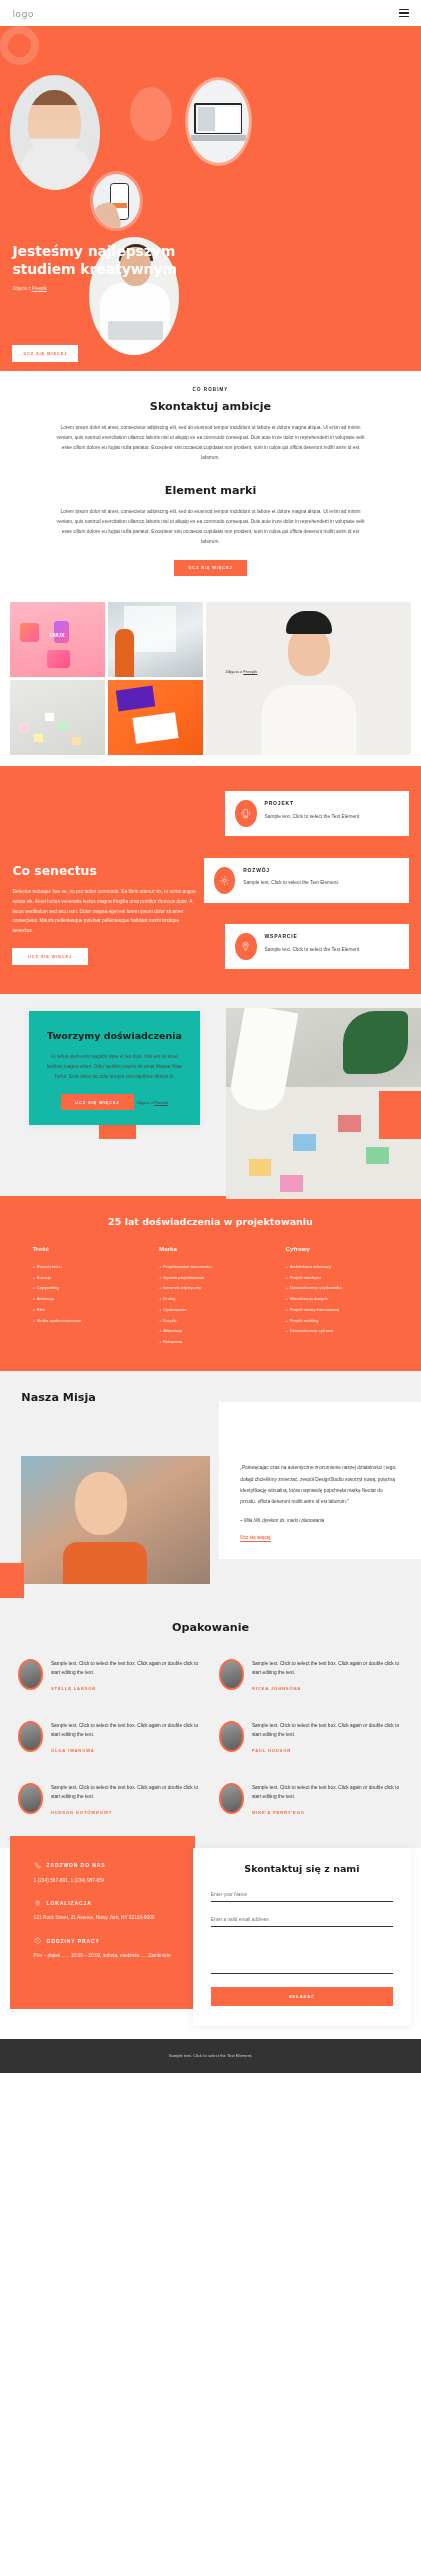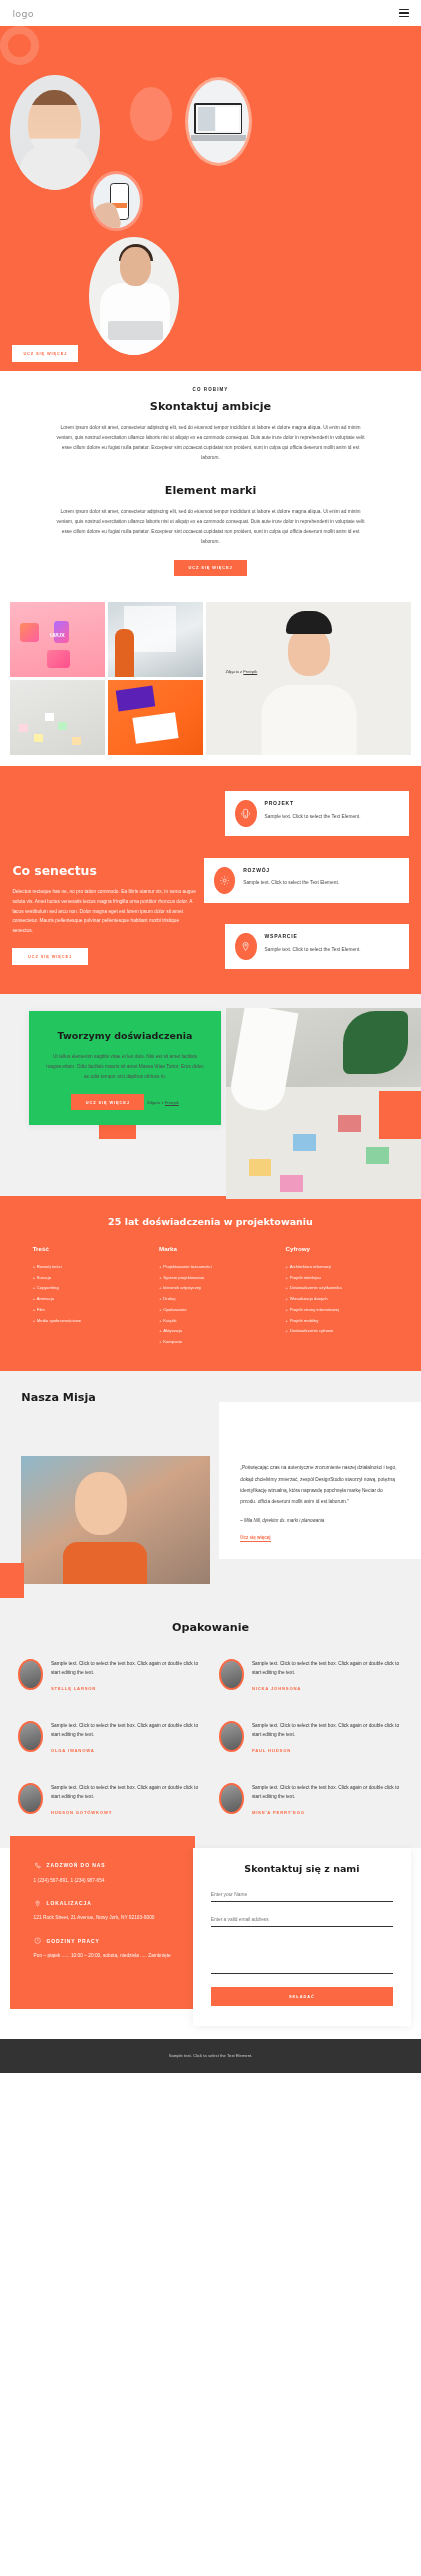--- a/index.html
+++ b/index.html
@@ -108,21 +108,21 @@
   
   .exp{position:relative;background:#f1f1f1;padding:17px 0 22.5px;min-height:202px;}
   .exp-img{position:absolute;right:0;top:13.5px;width:195px;height:191px;
     background:linear-gradient(160deg,#d9d9d3 0%,#c8c9c2 40%,#e7e6e0 100%);overflow:hidden;}
   .exp-img .plant{position:absolute;right:13.5px;top:3.4px;width:65px;height:63px;border-radius:50% 10% 50% 10%;background:#2f6b3a;}
   .exp-img .arm{position:absolute;left:10px;top:0;width:54px;height:102px;background:#fbfbf9;border-radius:0 0 22.5px 22.5px;transform:rotate(10deg);}
   .exp-img .table{position:absolute;left:0;bottom:0;width:100%;height:112px;background:#e9e8e3;}
   .exp-img .ph{position:absolute;width:22.5px;height:17px;}
   .exp-accent{position:absolute;right:0;top:97px;width:42px;height:48px;background:#fb6842;}
   .exp-accent2{position:absolute;left:99px;top:97px;width:37px;height:48px;background:#fb6842;}
-  .exp-card{position:relative;z-index:3;margin-left:29px;width:192px;background:#22c55e;padding:19px 17px 14.6px;text-align:center;
+  .exp-card{position:relative;z-index:3;margin-left:29px;width:171px;background:#14b8a6;padding:19px 17px 14.6px;text-align:center;
     box-shadow:0 1.1px 7.9px rgba(0,0,0,.07);}
   .exp-card h3{font-size:9.5px;font-weight:bold;line-height:1.3;color:#1c1c1c;font-family:"DejaVu Sans",sans-serif;}
   .exp-card p{font-size:4.8px;line-height:2.05;color:#4f4f4f;margin-top:10px;}
   .exp-credit{display:inline-block;margin-top:9px;font-size:4.2px;color:#454545;}
   .exp-credit u{text-decoration:underline;}
 
   
   .years{background:#fb6842;padding:20px 17px 23.6px;}
   .years h2{color:#fff;font-size:9.5px;font-weight:bold;text-align:center;margin-bottom:18px;font-family:"DejaVu Sans",sans-serif;}
   .ycols{display:flex;gap:7.9px;padding-left:15.7px;}
@@ -214,20 +214,26 @@
         <div class="base"></div>
       </div>
     </div>
     <div class="blob ph-man">
       <div class="shirt"></div>
         <div class="hair"></div>
         <div class="face"></div>
         <div class="lap"></div>
     </div>
 
+    <div class="hero-copy">
+      <h1>Jesteśmy najlepszym studiem kreatywnym</h1>
+      <div class="credit">
+        <span>Zdjęcia z </span><u>Freepik</u>
+      </div>
+    </div>
     <div class="hero-btn">UCZ SIĘ WIĘCEJ</div>
   </div>
 
   <div class="white-sec">
     <div class="eyebrow">CO ROBIMY</div>
     <div class="h2">Skontaktuj ambicje</div>
     <p class="body-txt">Lorem ipsum dolor sit amet, consectetur adipiscing elit, sed do eiusmod tempor incididunt ut labore et dolore magna aliqua. Ut enim ad minim veniam, quis nostrud exercitation ullamco laboris nisi ut aliquip ex ea commodo consequat. Duis aute irure dolor in reprehenderit in voluptate velit esse cillum dolore eu fugiat nulla pariatur. Excepteur sint occaecat cupidatat non proident, sunt in culpa qui officia deserunt mollit anim id est laborum.</p>
     <div class="h2 mt40">Element marki</div>
     <p class="body-txt">Lorem ipsum dolor sit amet, consectetur adipiscing elit, sed do eiusmod tempor incididunt ut labore et dolore magna aliqua. Ut enim ad minim veniam, quis nostrud exercitation ullamco laboris nisi ut aliquip ex ea commodo consequat. Duis aute irure dolor in reprehenderit in voluptate velit esse cillum dolore eu fugiat nulla pariatur. Excepteur sint occaecat cupidatat non proident, sunt in culpa qui officia deserunt mollit anim id est laborum.</p>
     <a class="btn-orange">UCZ SIĘ WIĘCEJ</a>

